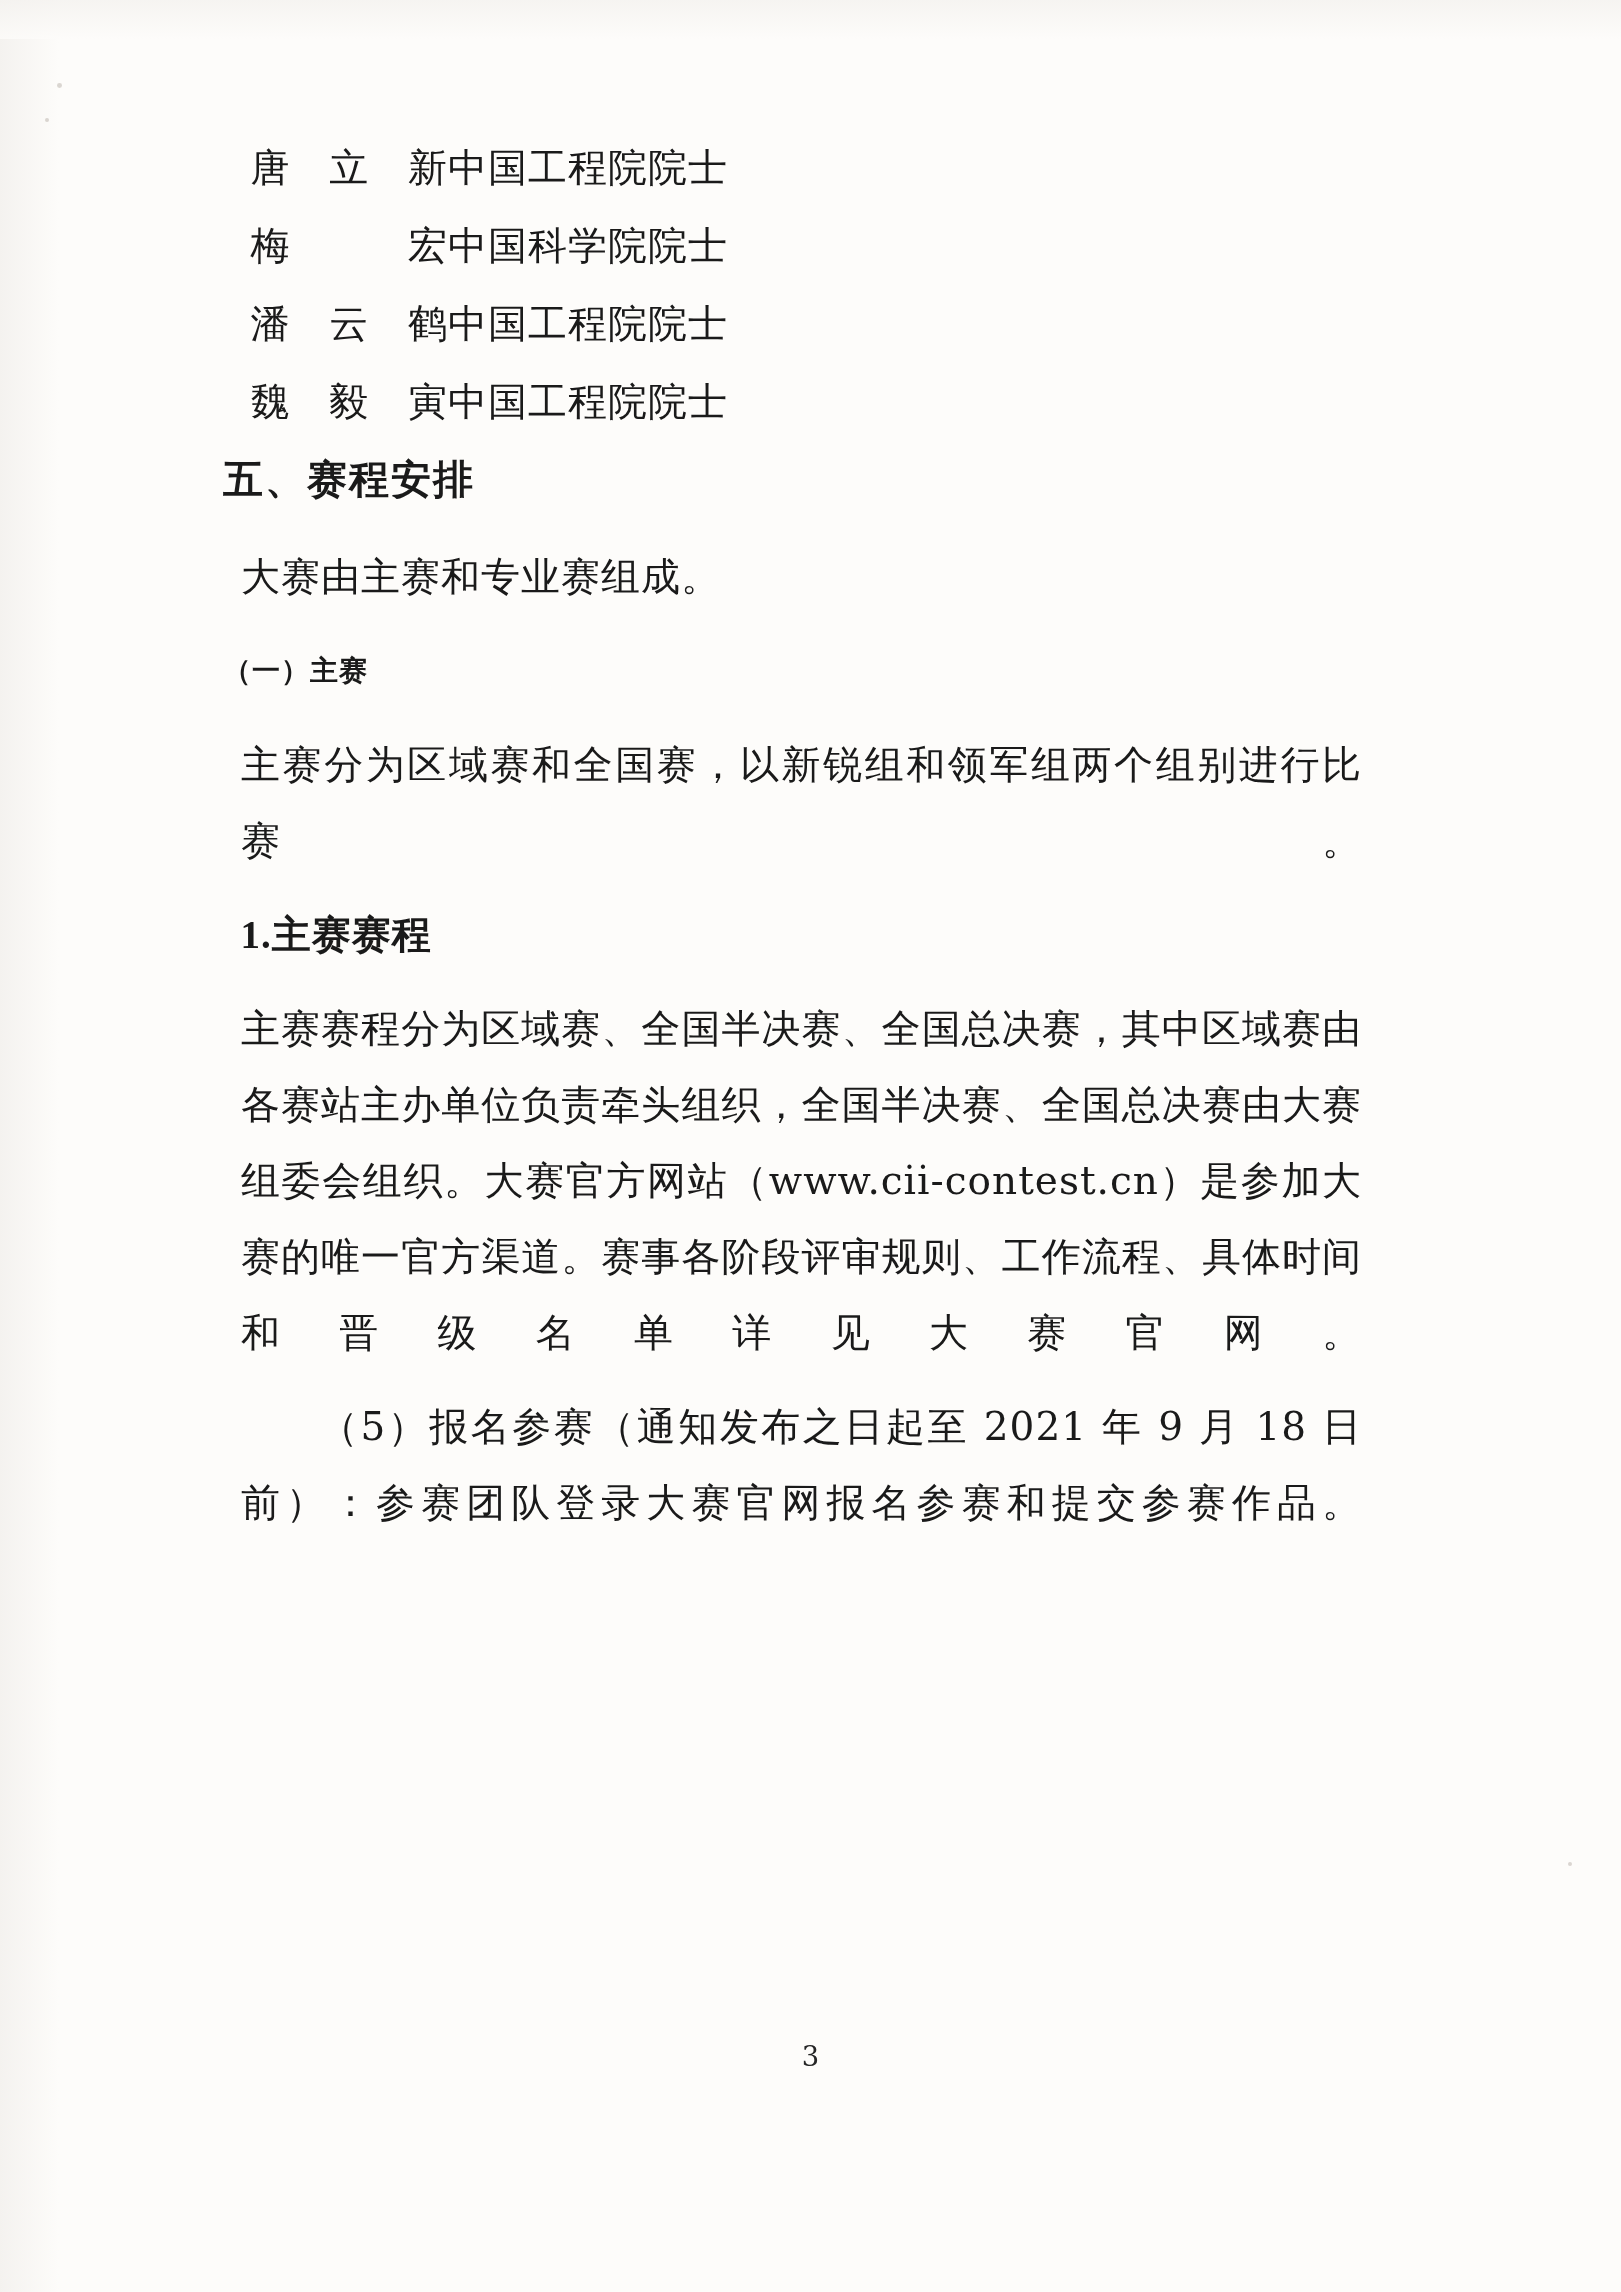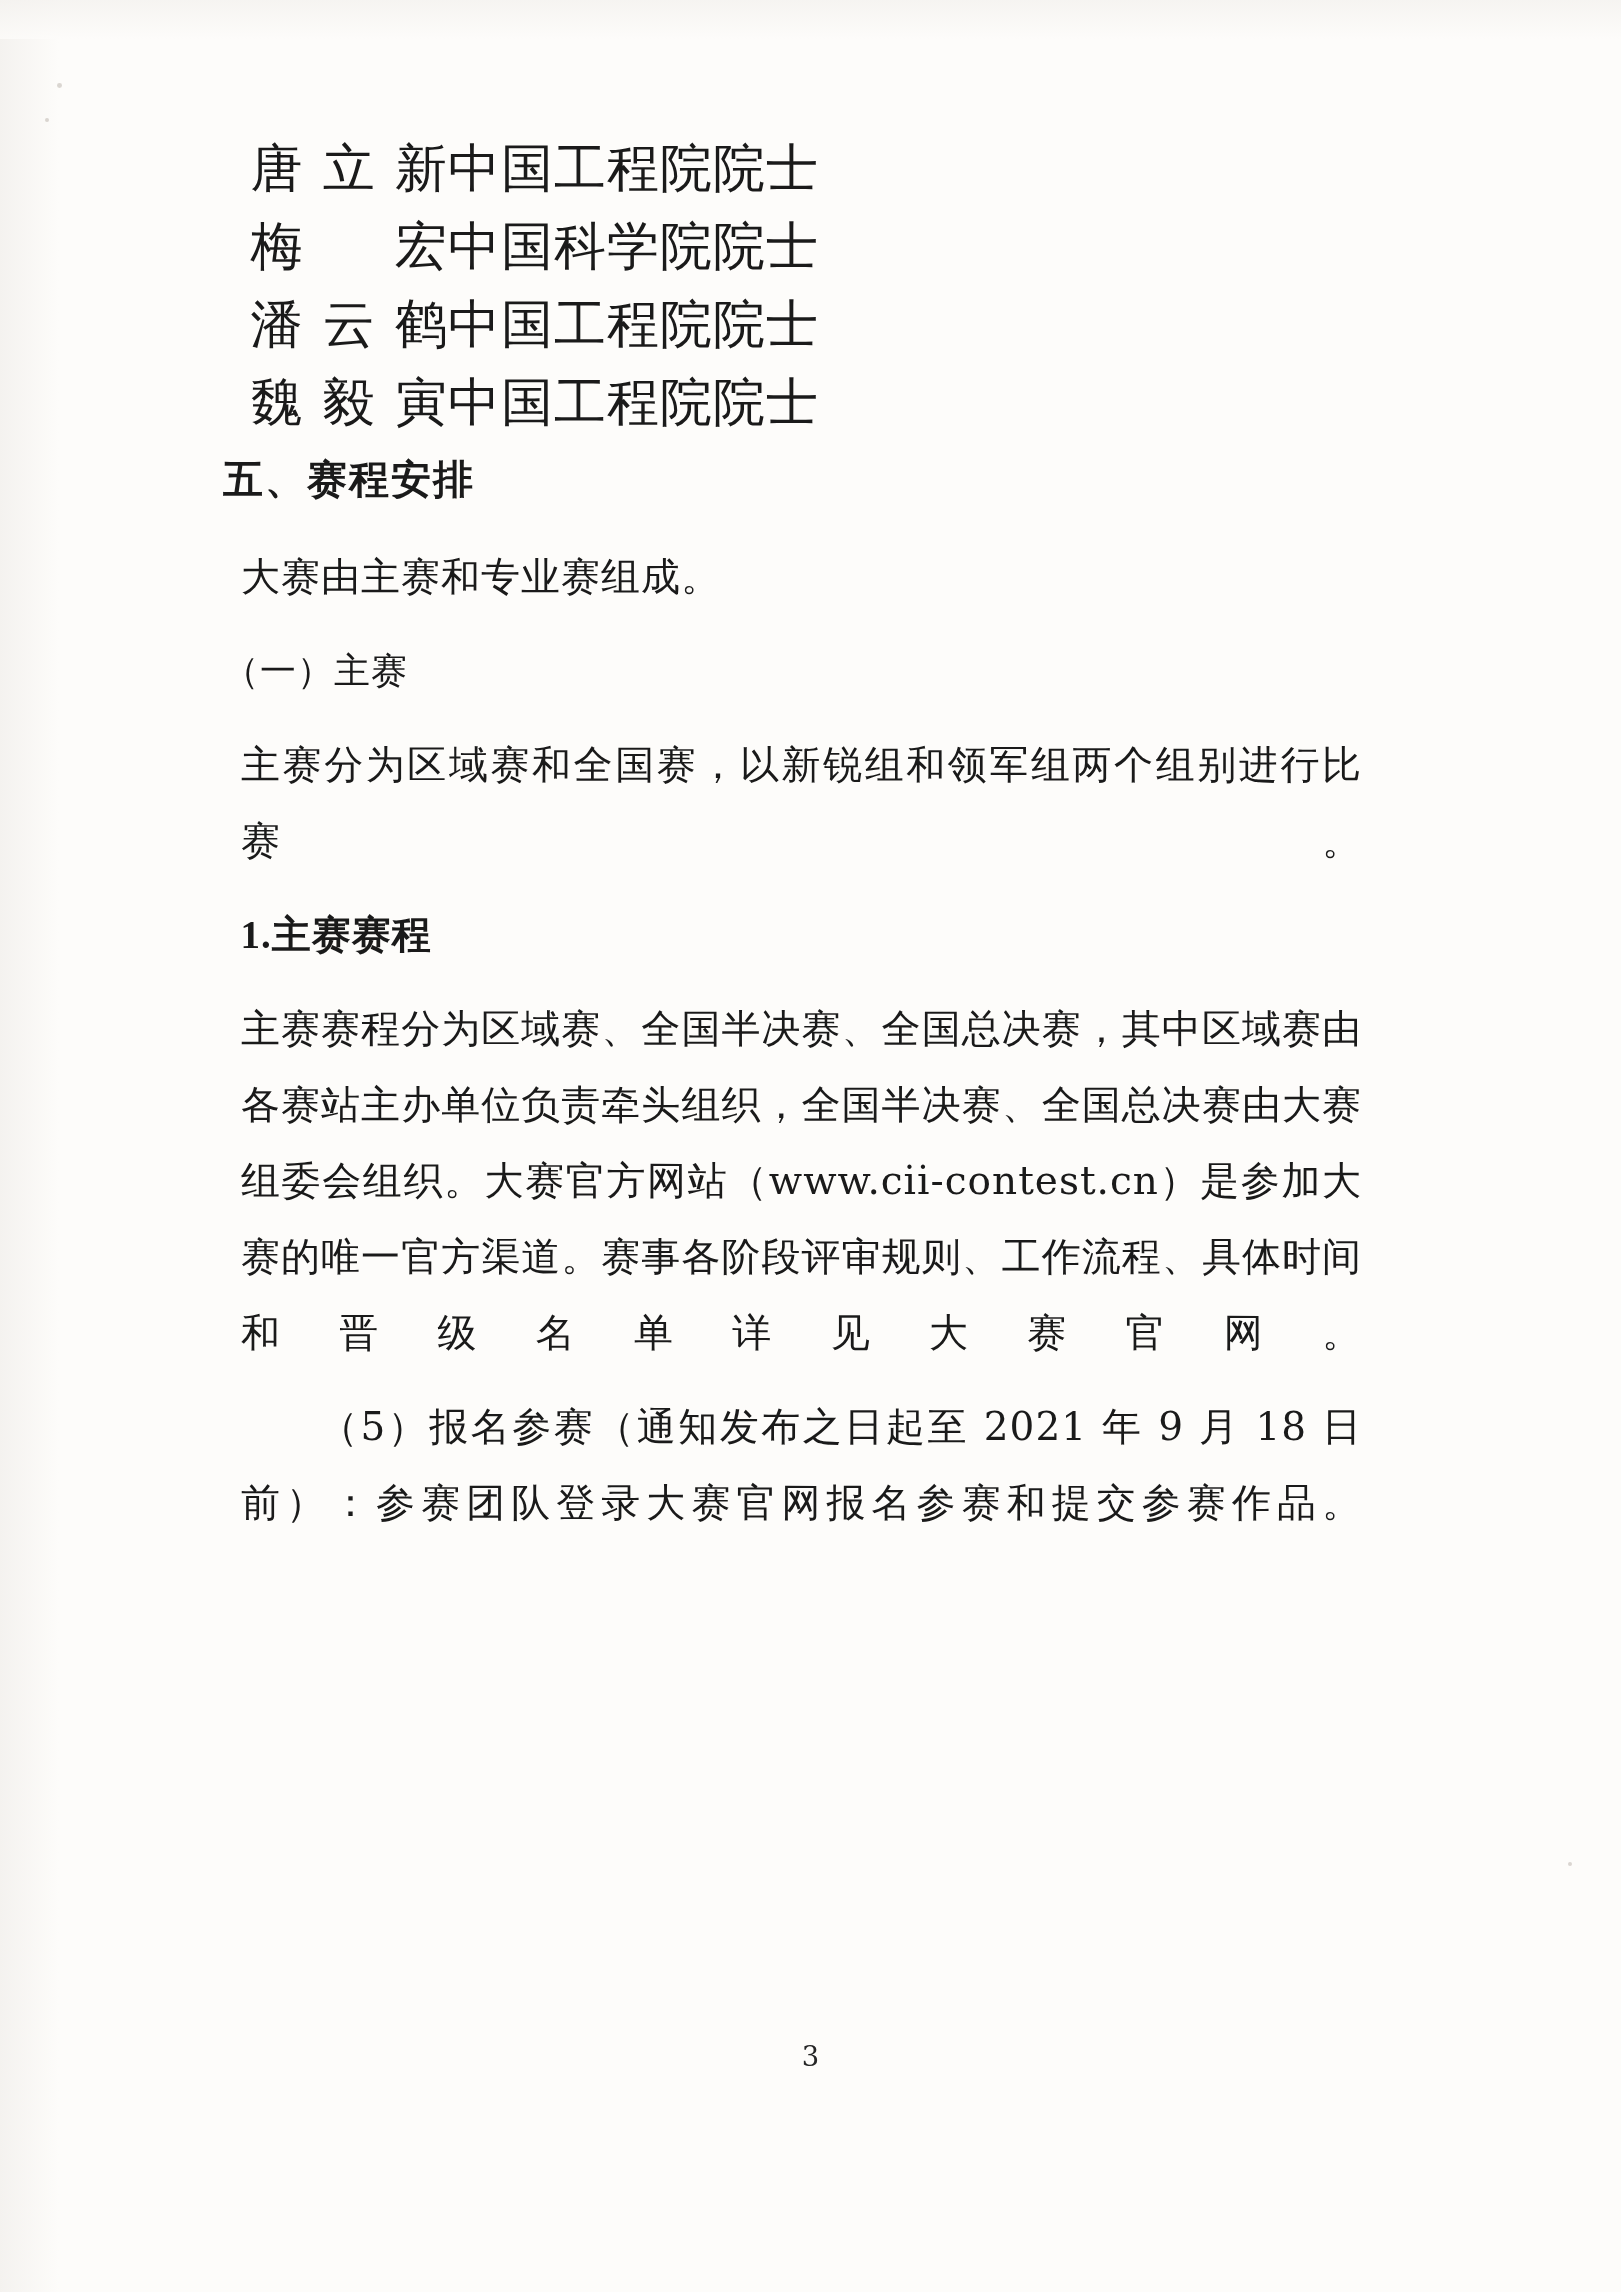--- a/index.html
+++ b/index.html
@@ -46,21 +46,21 @@
     position: absolute;
     left: 223px;
     top: 129px;
     width: 1157px;
   }
 
   
   .roster-line {
     display: flex;
     align-items: flex-end;
-    font-size: 52px;
+    font-size: 39px;
     line-height: 78px;
     letter-spacing: 1px;
   }
   .roster-name {
     width: 225px;
     display: inline-block;
     text-align: justify;
     text-align-last: justify;
     padding-left: 27.4px;
     box-sizing: border-box;
@@ -73,22 +73,22 @@
     font-size: 40px;
     font-weight: bold;
     line-height: 76px;
     letter-spacing: 2px;
     margin-top: 3.9px;
     text-indent: 0;
     padding-left: 0;
     font-family: Liberation Mono, monospace;
   }
   .h-sub {
-    font-size: 36px;
-    font-weight: normal;
+    font-size: 28px;
+    font-weight: bold;
     line-height: 76px;
     letter-spacing: 1px;
     padding-left: 0;
   }
   .h-sub2 {
     font-size: 39px;
     font-weight: bold;
     line-height: 76px;
     letter-spacing: 1px;
     padding-left: 17.6px;

